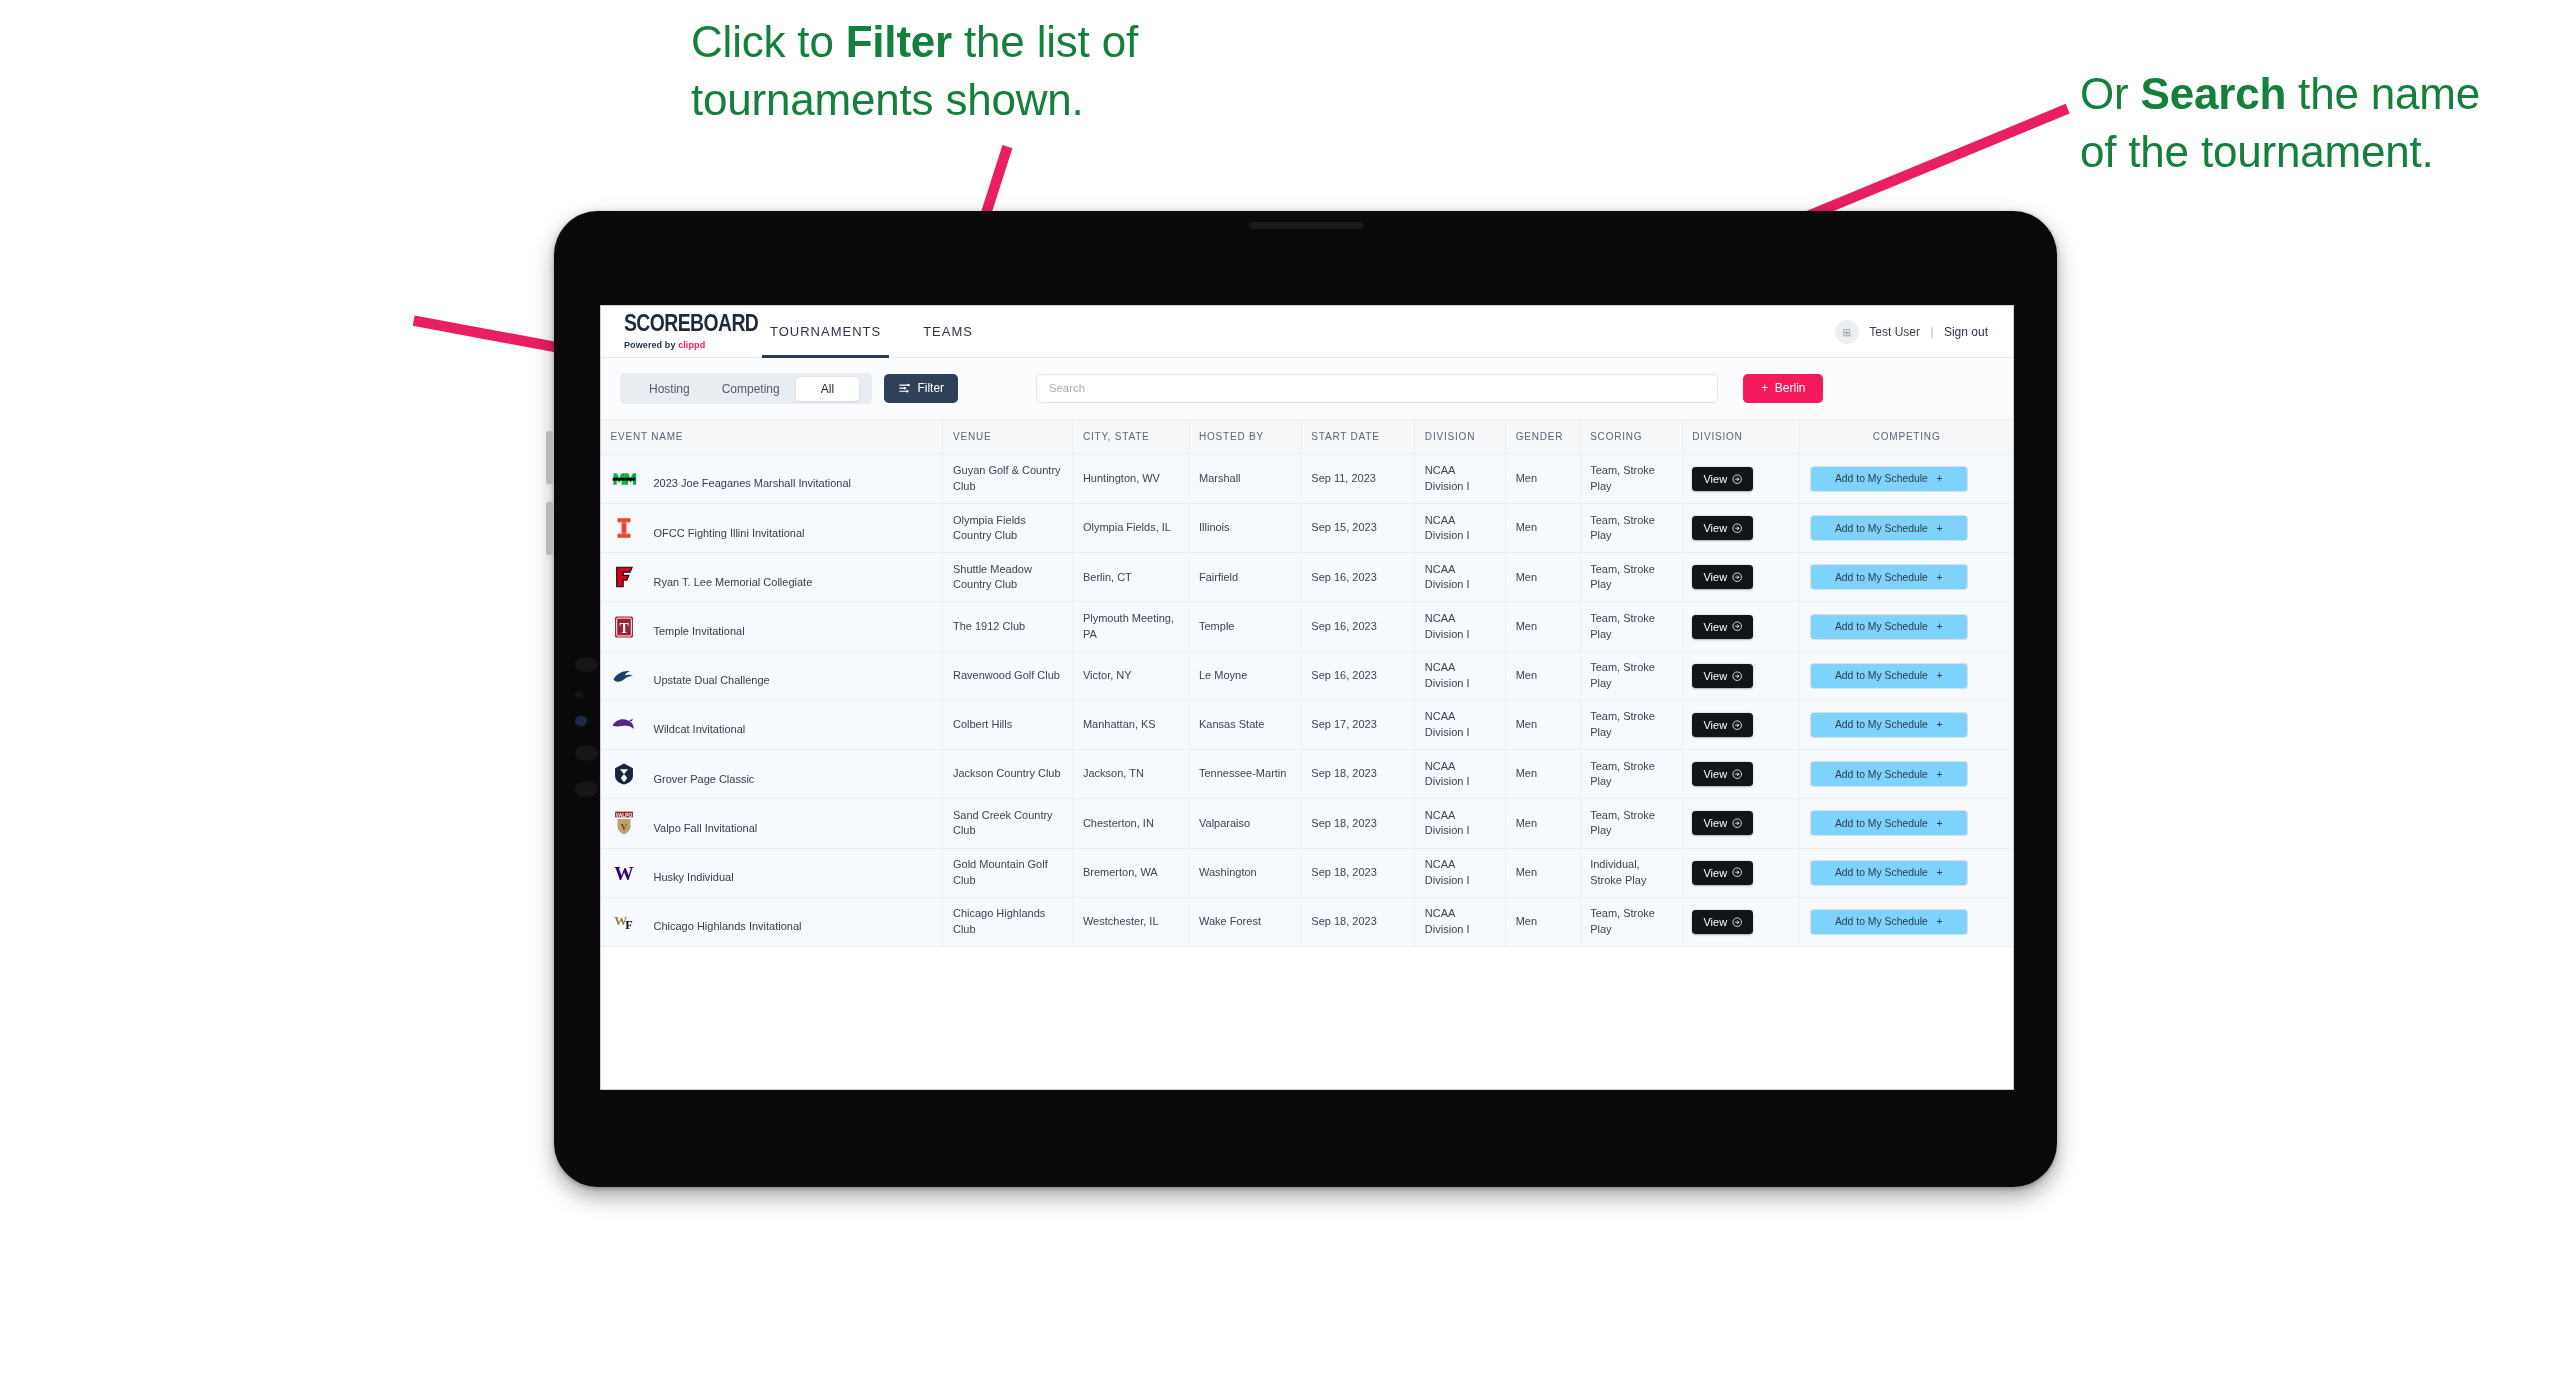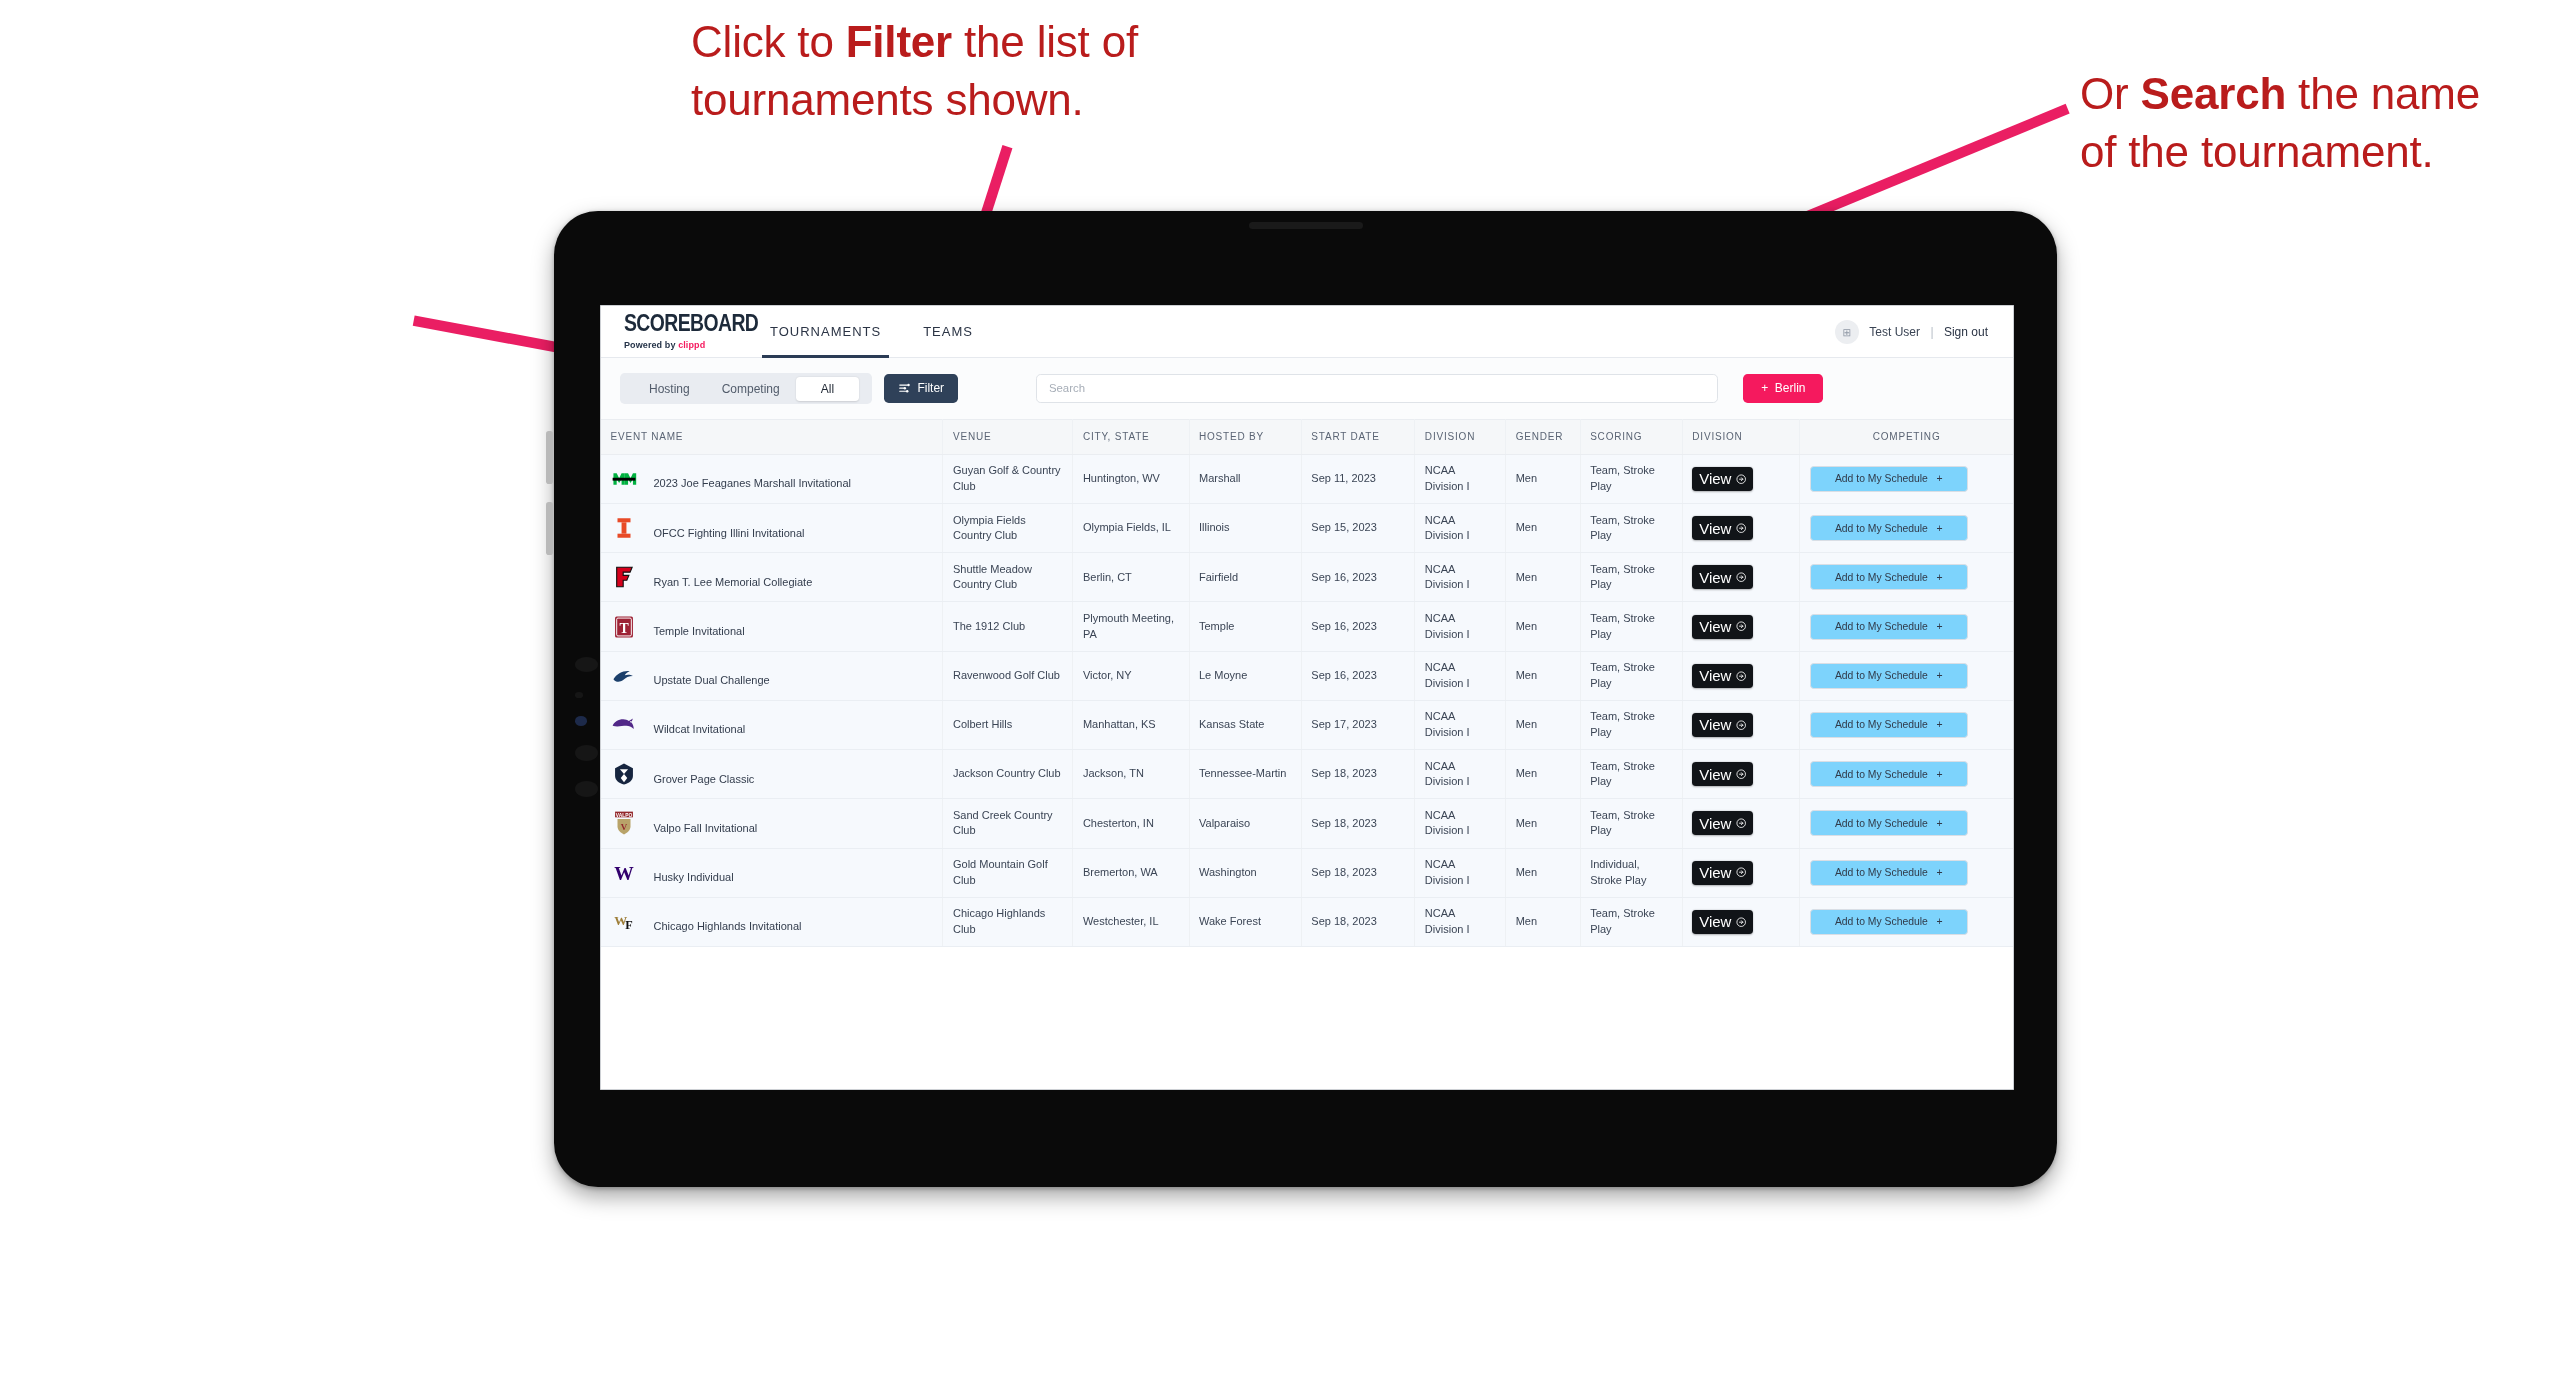--- a/index.html
+++ b/index.html
@@ -10,21 +10,21 @@
     overflow: hidden;
   }
   #stage { position: relative; width: 2576px; height: 1386px; }
 
   
   .annot {
     position: absolute;
     font-family: "Liberation Sans", sans-serif;
     font-size: 44px;
     line-height: 1.32;
-    color: #b91c1c;
+    color: #15803d;
     font-weight: 400;
     letter-spacing: -0.2px;
   }
   .annot b { font-weight: 700; }
   #annot-all      { left: 0px;    top: 160px; width: 446px; }
   #annot-filter   { left: 691px;  top: 13.3px;  width: 684px; }
   #annot-search   { left: 2080px; top: 65px;  width: 408px; }
 
   .arrow { position: absolute; pointer-events: none; }
 
@@ -195,21 +195,21 @@
 
   .event-cell { display: flex; align-items: flex-end; gap: 17px; }
   .team-logo {
     width: 26px; height: 26px; flex: 0 0 26px;
     display: flex; align-items: center; justify-content: center;
   }
   .event-name { font-size: 11px; color: #333d4d; }
 
   .view-btn {
     background: #111418; color: #ffffff; border: none;
-    font-size: 15px; height: 24px; width: 61px;
+    font-size: 11px; height: 24px; width: 61px;
     border-radius: 3.8px; display: flex; align-items: center;
     justify-content: center; gap: 4.7px; cursor: pointer;
     box-shadow: 0 0.9px 1.9px rgba(0,0,0,0.3);
     font-family: "Liberation Sans", sans-serif;
   }
   .add-btn {
     background: #7dd3fc; color: #303a49;
     border: 0.9px solid #d9dee5; font-size: 10.4px;
     height: 26px; width: 158px; border-radius: 3.8px;
     display: flex; align-items: center; justify-content: center;

